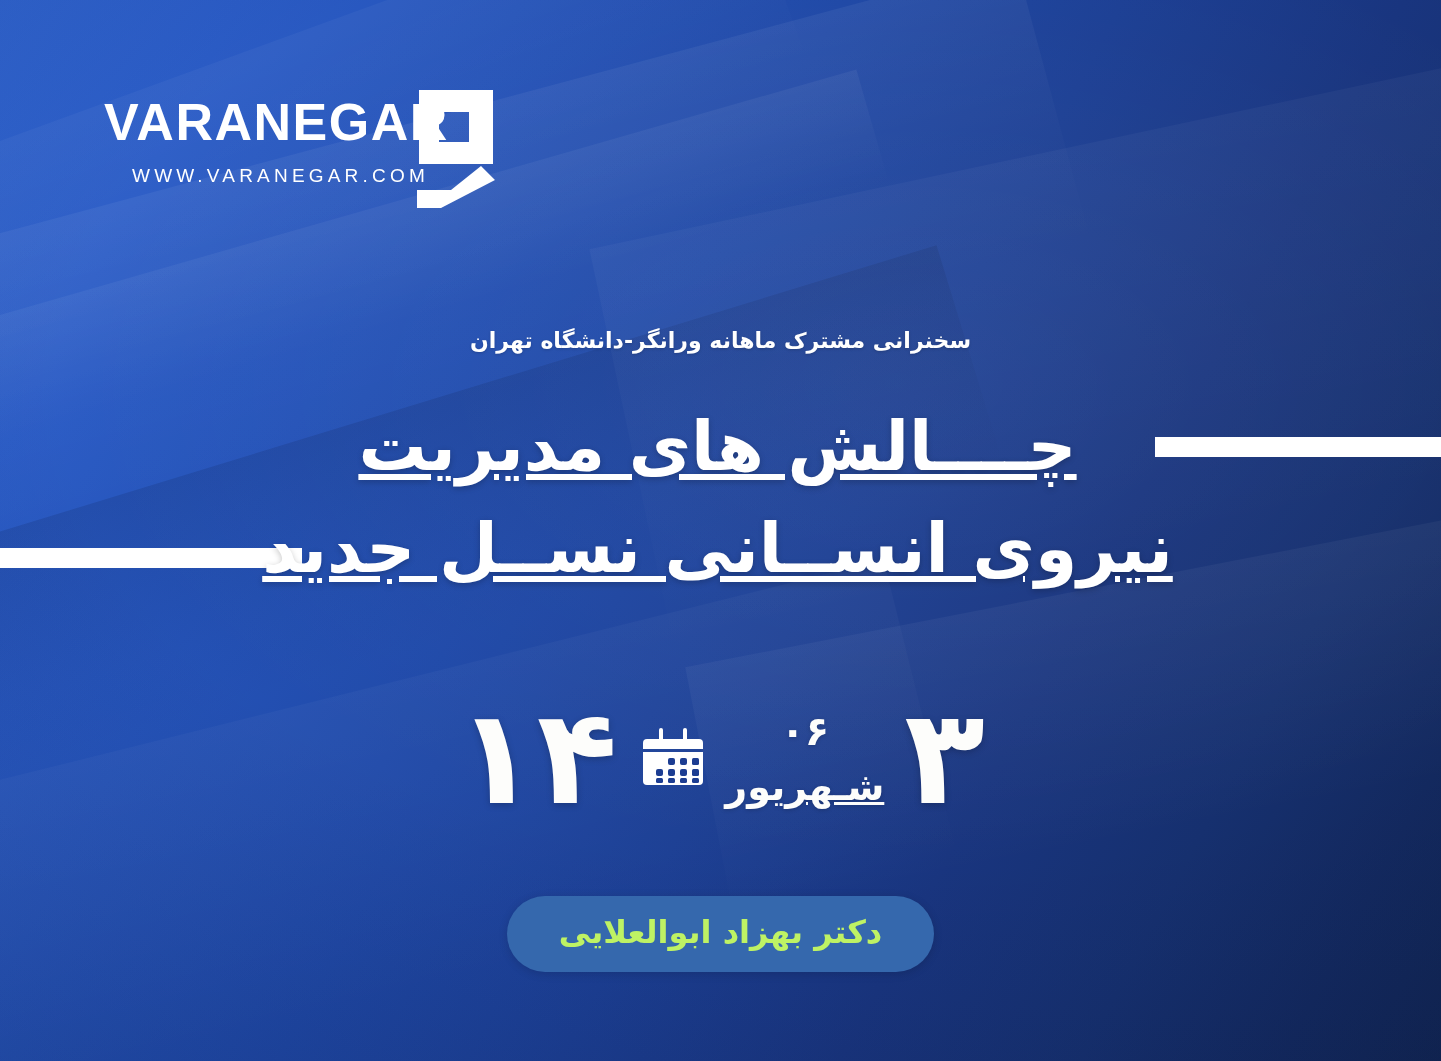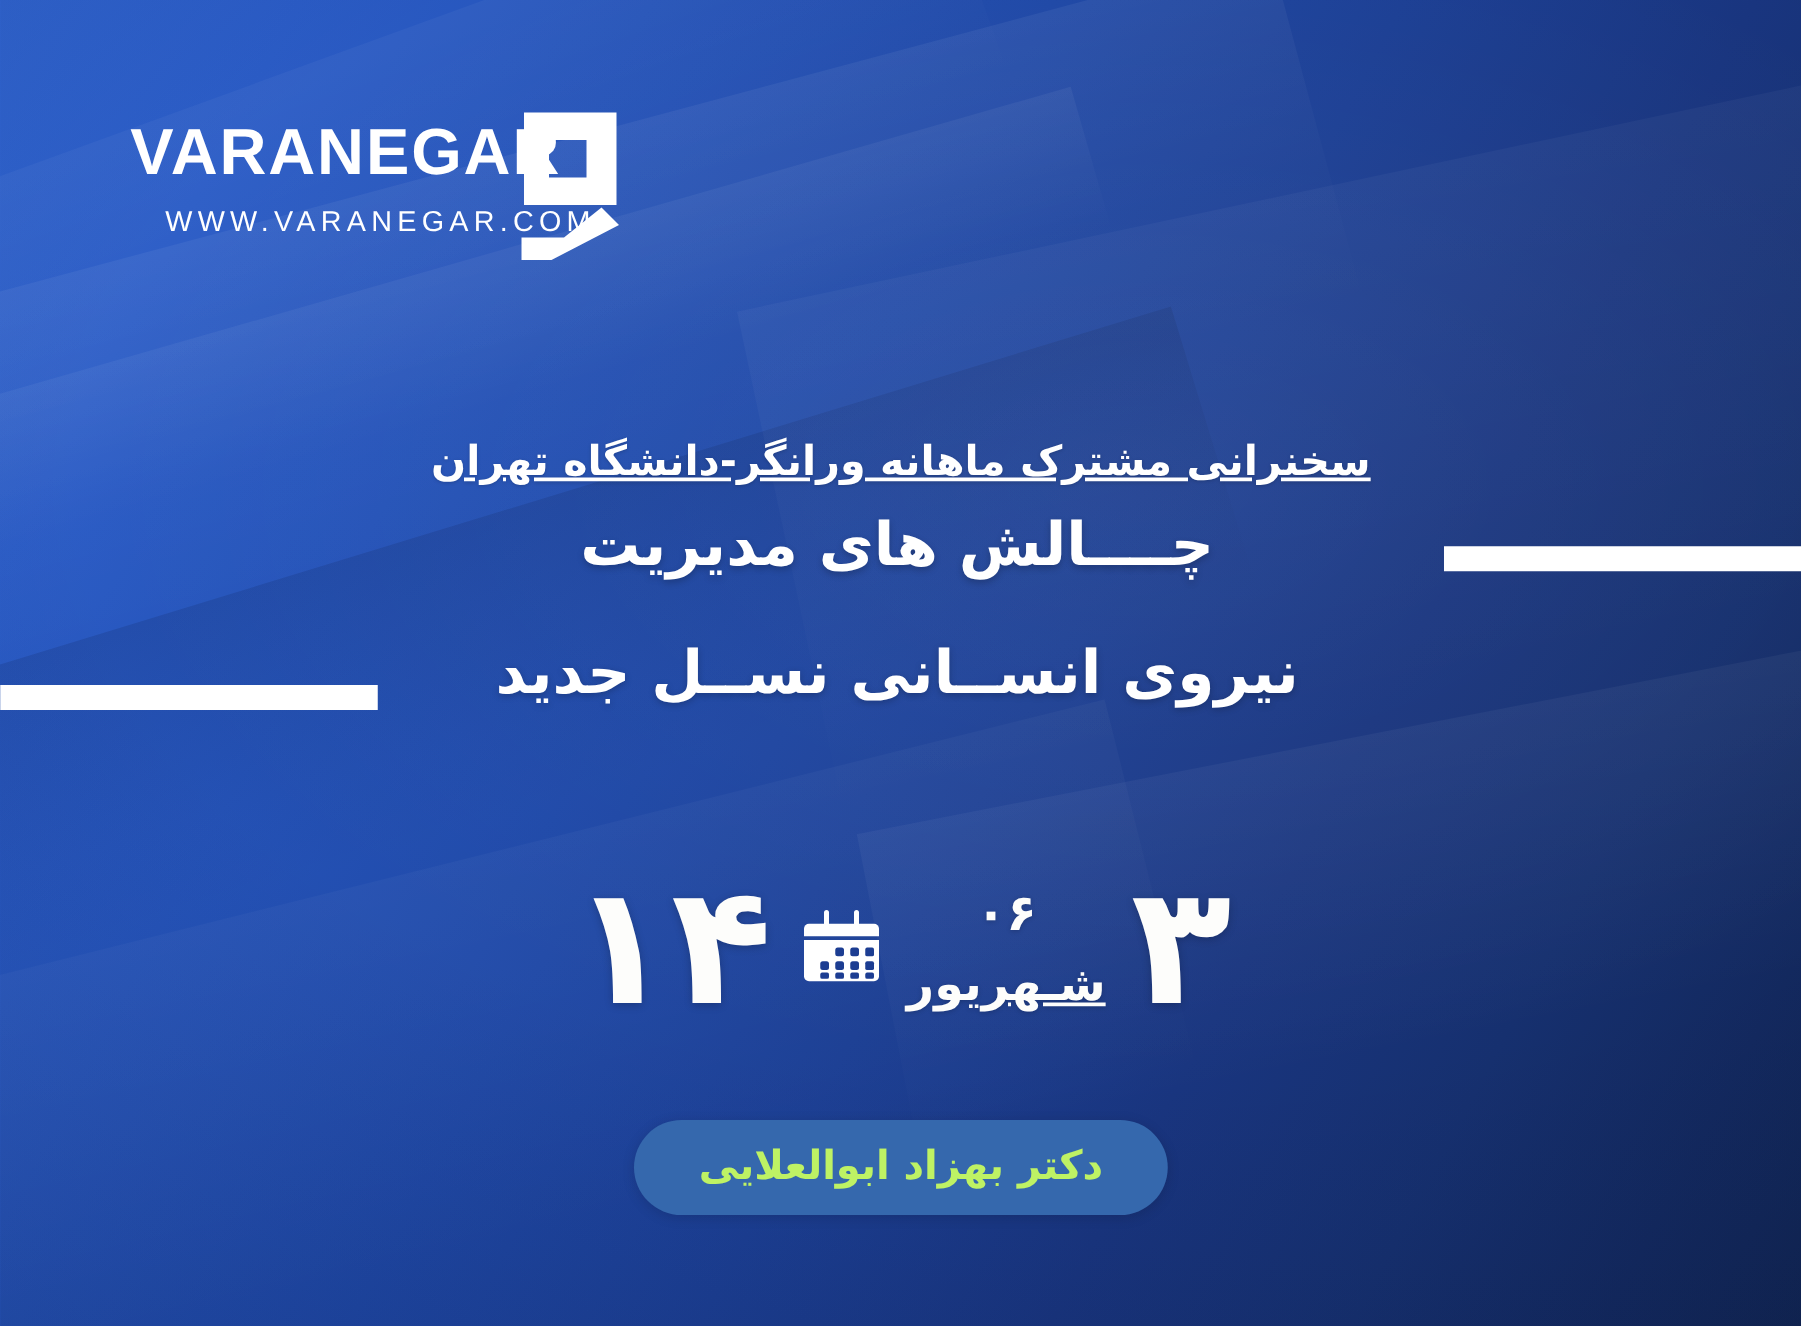--- a/index.html
+++ b/index.html
@@ -101,21 +101,21 @@
     letter-spacing:1.5px;
     line-height:1;
     white-space:nowrap;
   }
   .logo-url {
     position:absolute;
     left:28px; top:80px;
     color:#ffffff;
     font-family:"Liberation Sans","DejaVu Sans",sans-serif;
     font-weight:400;
-    font-size:23px;
+    font-size:19px;
     letter-spacing:4.2px;
     line-height:1;
     white-space:nowrap;
     text-align:center;
   }
   .logo-mark {
     position:absolute;
     left:307px; top:0px;
     width:90px; height:124px;
   }
@@ -132,40 +132,40 @@
   
   .content {
     position:absolute;
     left:0; right:0; top:0;
     text-align:center;
     direction:rtl;
   }
 
   .subtitle {
     position:absolute;
-    left:0; right:0; top:348px;
+    left:0; right:0; top:327px;
     color:#ffffff;
-    font-size:33px;
+    font-size:22px;
     font-weight:700;
     line-height:1.25;
     letter-spacing:0px;
     text-shadow:0 1px 3px rgba(0,0,0,0.18);
-    text-decoration:underline;
   }
 
   .title-line {
     position:absolute;
     left:0; right:6px;
     color:#ffffff;
-    font-size:48px;
+    font-size:68px;
     font-weight:700;
     line-height:1.1;
     letter-spacing:0px;
     text-shadow:0 2px 6px rgba(0,0,0,0.22);
     white-space:nowrap;
+    text-decoration:underline;
   }
   .title-1 { top:410px; }
   .title-2 { top:512px; }
 
   
   .date-row {
     position:absolute;
     left:0; right:0; top:672px;
     height:170px;
     display:flex;

